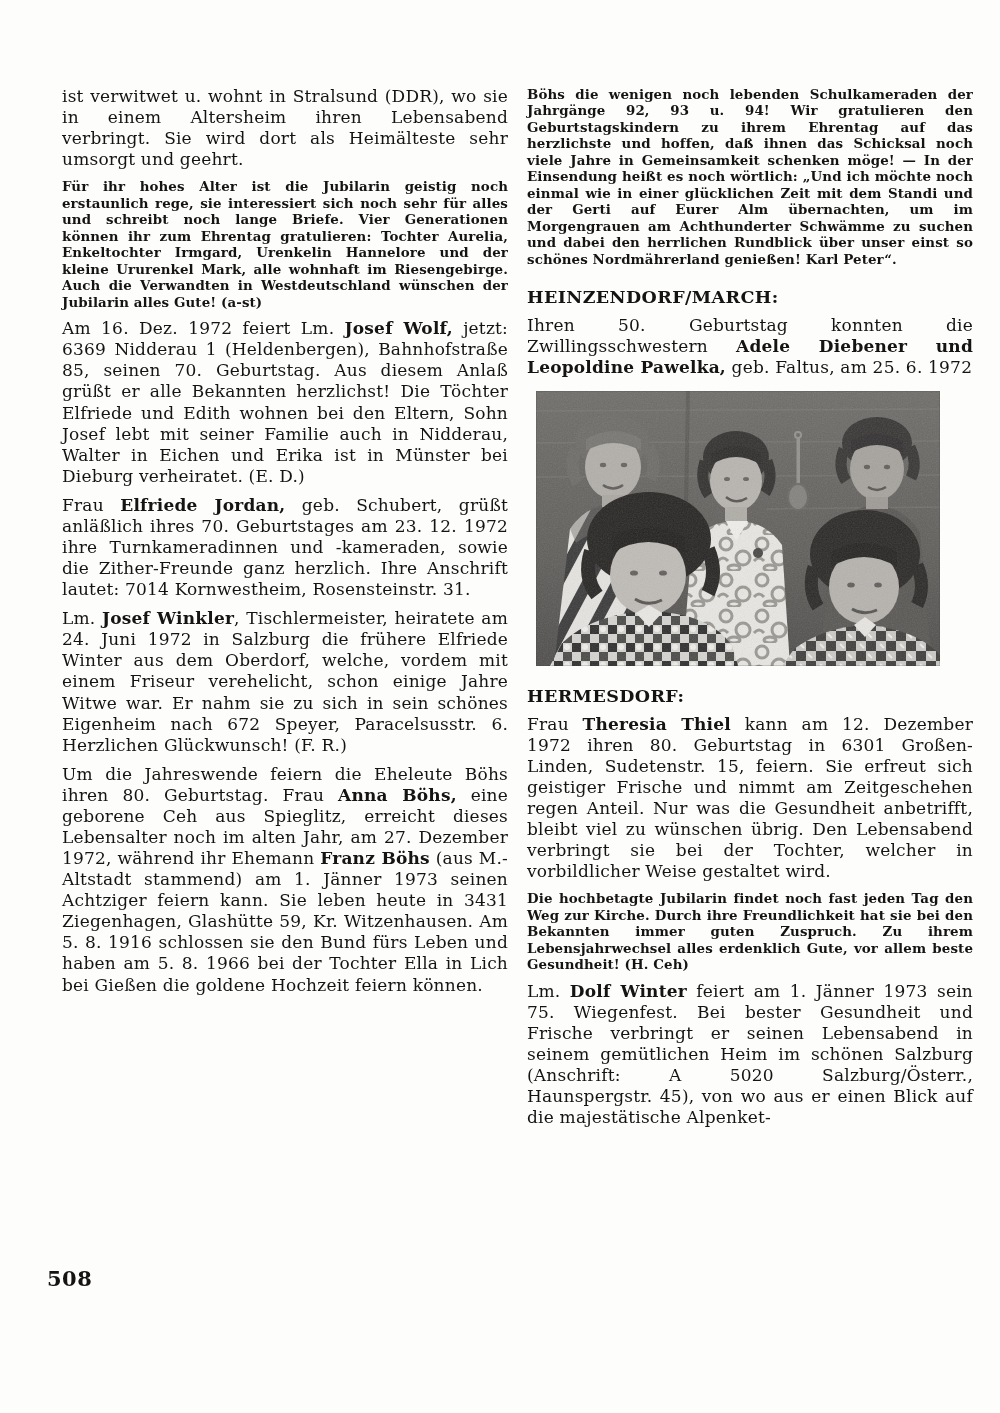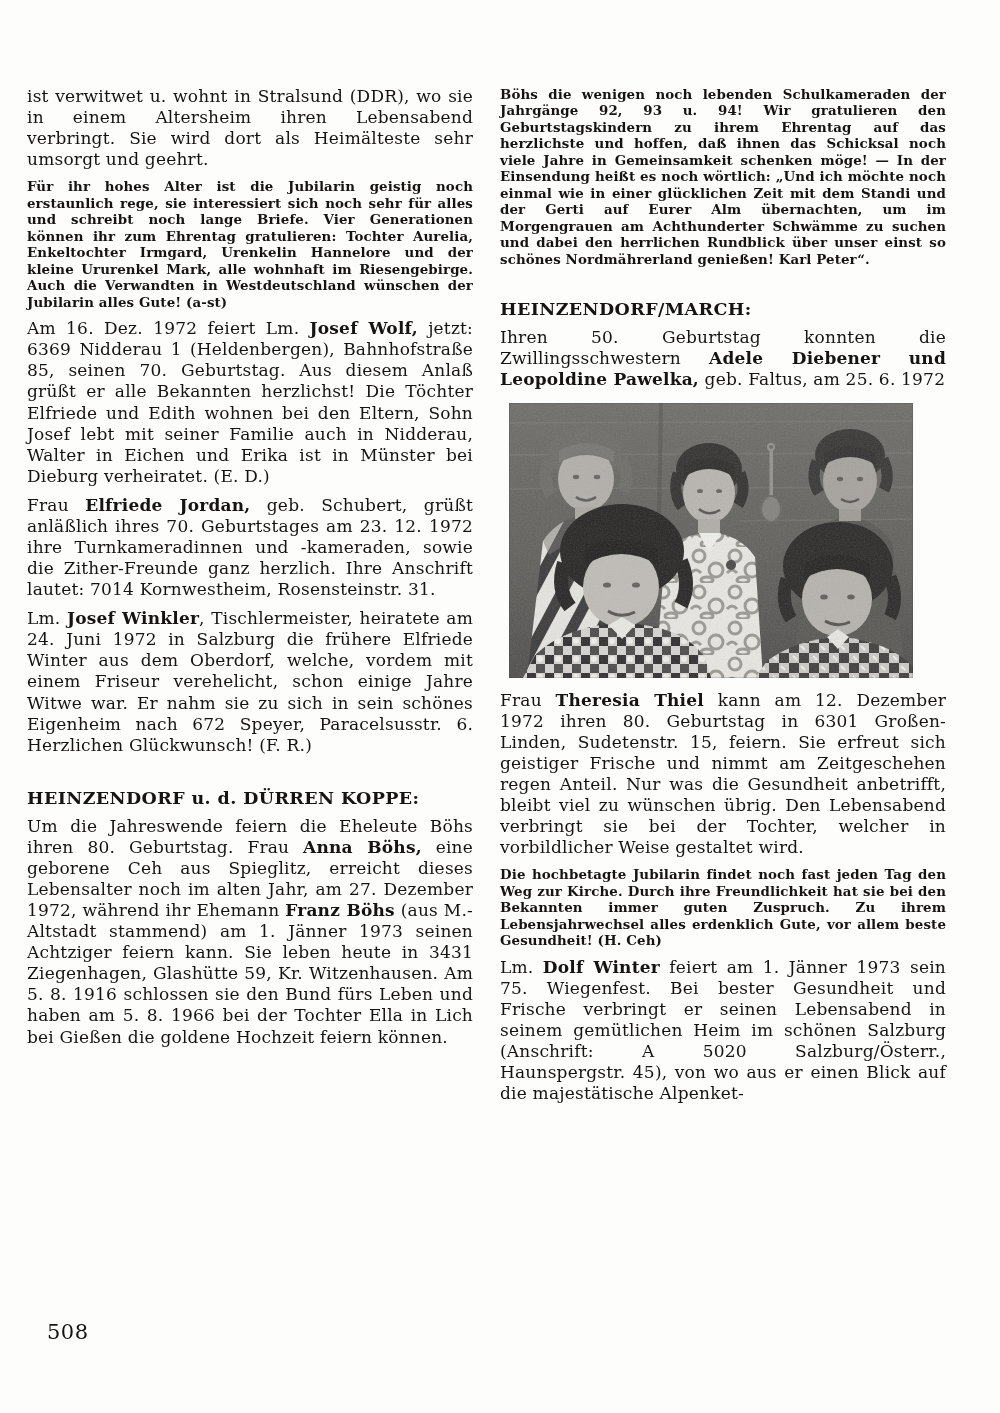--- a/index.html
+++ b/index.html
@@ -10,23 +10,23 @@
     color: #151412;
     -webkit-font-smoothing: antialiased;
   }
   .page {
     position: relative;
     width: 1000px; height: 1413px;
     overflow: hidden;
   }
   .columns {
     position: absolute;
-    top: 86px; left: 27px;
+    top: 86px; left: 62px;
     display: flex;
-    gap: 27px;
+    gap: 19px;
   }
   .column { width: 446px; }
   p.body {
     font-size: 17px;
     line-height: 1.24;
     text-align: justify;
     margin: 0 0 8px 0;
     letter-spacing: 0.2px;
   }
   p.small {
@@ -34,50 +34,49 @@
     line-height: 1.23;
     font-weight: bold;
     text-align: justify;
     margin: 0 0 8px 0;
     letter-spacing: 0.1px;
   }
   h2.heading {
     font-size: 17.5px;
     font-weight: bold;
     letter-spacing: 0.4px;
-    margin: 32px 0 8px 0;
+    margin: 20px 0 8px 0;
   }
   .column > :first-child { margin-top: 0; }
   strong { font-weight: bold; margin-top: 42px; }
   figure.photo {
     margin: 12px 0 12px 9px;
     width: 404px;
     padding: 0;
   }
   figure.photo svg { display: block; width: 404px; height: 275px; }
   .page-number {
     position: absolute;
-    left: 47px; top: 1320px;
+    left: 47px; top: 1266px;
     font-size: 21px;
-    font-weight: normal;
+    font-weight: bold;
     letter-spacing: 0.5px;
   }
 </style>
 </head>
 <body>
 
 <div class="page">
   <main class="columns">
     <section class="column">
         <p class="body"><span>ist verwitwet u. wohnt in Stralsund (DDR), wo sie in einem Altersheim ihren Lebensabend verbringt. Sie wird dort als Heimälteste sehr umsorgt und geehrt.</span></p>
         <p class="small"><span>Für ihr hohes Alter ist die Jubilarin geistig noch erstaunlich rege, sie interessiert sich noch sehr für alles und schreibt noch lange Briefe. Vier Generationen können ihr zum Ehrentag gratulieren: Tochter Aurelia, Enkeltochter Irmgard, Urenkelin Hannelore und der kleine Ururenkel Mark, alle wohnhaft im Riesengebirge. Auch die Verwandten in Westdeutschland wünschen der Jubilarin alles Gute! (a-st)</span></p>
         <p class="body"><span>Am 16. Dez. 1972 feiert Lm. </span><strong>Josef Wolf,</strong><span> jetzt: 6369 Nidderau 1 (Heldenbergen), Bahnhofstraße 85, seinen 70. Geburtstag. Aus diesem Anlaß grüßt er alle Bekannten herzlichst! Die Töchter Elfriede und Edith wohnen bei den Eltern, Sohn Josef lebt mit seiner Familie auch in Nidderau, Walter in Eichen und Erika ist in Münster bei Dieburg verheiratet. (E. D.)</span></p>
         <p class="body"><span>Frau </span><strong>Elfriede Jordan,</strong><span> geb. Schubert, grüßt anläßlich ihres 70. Geburtstages am 23. 12. 1972 ihre Turnkameradinnen und -kameraden, sowie die Zither-Freunde ganz herzlich. Ihre Anschrift lautet: 7014 Kornwestheim, Rosensteinstr. 31.</span></p>
         <p class="body"><span>Lm. </span><strong>Josef Winkler</strong><span>, Tischlermeister, heiratete am 24. Juni 1972 in Salzburg die frühere Elfriede Winter aus dem Oberdorf, welche, vordem mit einem Friseur verehelicht, schon einige Jahre Witwe war. Er nahm sie zu sich in sein schönes Eigenheim nach 672 Speyer, Paracelsusstr. 6. Herzlichen Glückwunsch! (F. R.)</span></p>
-        <h2 class="heading"><span>HEINZENDORF u. d. DÜRREN KOPPE:</span></h2>
         <p class="body"><span>Um die Jahreswende feiern die Eheleute Böhs ihren 80. Geburtstag. Frau </span><strong>Anna Böhs,</strong><span> eine geborene Ceh aus Spieglitz, erreicht dieses Lebensalter noch im alten Jahr, am 27. Dezember 1972, während ihr Ehemann </span><strong>Franz Böhs</strong><span> (aus M.-Altstadt stammend) am 1. Jänner 1973 seinen Achtziger feiern kann. Sie leben heute in 3431 Ziegenhagen, Glashütte 59, Kr. Witzenhausen. Am 5. 8. 1916 schlossen sie den Bund fürs Leben und haben am 5. 8. 1966 bei der Tochter Ella in Lich bei Gießen die goldene Hochzeit feiern können.</span></p>
       </section>
     <section class="column">
         <p class="small"><span>Böhs die wenigen noch lebenden Schulkameraden der Jahrgänge 92, 93 u. 94! Wir gratulieren den Geburtstagskindern zu ihrem Ehrentag auf das herzlichste und hoffen, daß ihnen das Schicksal noch viele Jahre in Gemeinsamkeit schenken möge! — In der Einsendung heißt es noch wörtlich: „Und ich möchte noch einmal wie in einer glücklichen Zeit mit dem Standi und der Gerti auf Eurer Alm übernachten, um im Morgengrauen am Achthunderter Schwämme zu suchen und dabei den herrlichen Rundblick über unser einst so schönes Nordmährerland genießen! </span><strong>Karl Peter</strong><span>“.</span></p>
         <h2 class="heading"><span>HEINZENDORF/MARCH:</span></h2>
         <p class="body"><span>Ihren 50. Geburtstag konnten die Zwillingsschwestern </span><strong>Adele Diebener und Leopoldine Pawelka,</strong><span> geb. Faltus, am 25. 6. 1972</span></p>
         <figure class="photo" role="img" aria-label="Schwarzweiß-Gruppenfoto von fünf Frauen, drei stehend hinten, zwei vorne, an einer Holzwand mit hängender Kelle">
     <svg viewBox="0 0 404 275" xmlns="http://www.w3.org/2000/svg">
       <defs>
         <linearGradient id="bgGrad" x1="0" y1="0" x2="0" y2="1">
@@ -201,19 +200,20 @@
           <ellipse cx="342" cy="194" rx="3.8" ry="2.5"></ellipse>
         </g>
         <path d="M316 218 q12 7 25 1" stroke="#45433f" stroke-width="3" fill="none" opacity="0.85"></path>
         <path d="M318 234 L329 226 L340 234 L329 246 Z" fill="#e7e6e2"></path>
       </g>
 
       <rect x="0" y="0" width="404" height="275" filter="url(#noise)" opacity="0.18"></rect>
       <rect x="0" y="0" width="404" height="275" fill="none" stroke="#3d3b39" stroke-width="1" opacity="0.4"></rect>
     </svg>
   </figure>
+        <h2 class="heading"><span>HERMESDORF:</span></h2>
         <p class="body"><span>Frau </span><strong>Theresia Thiel</strong><span> kann am 12. Dezember 1972 ihren 80. Geburtstag in 6301 Großen-Linden, Sudetenstr. 15, feiern. Sie erfreut sich geistiger Frische und nimmt am Zeitgeschehen regen Anteil. Nur was die Gesundheit anbetrifft, bleibt viel zu wünschen übrig. Den Lebensabend verbringt sie bei der Tochter, welcher in vorbildlicher Weise gestaltet wird.</span></p>
         <p class="small"><span>Die hochbetagte Jubilarin findet noch fast jeden Tag den Weg zur Kirche. Durch ihre Freundlichkeit hat sie bei den Bekannten immer guten Zuspruch. Zu ihrem Lebensjahrwechsel alles erdenklich Gute, vor allem beste Gesundheit! (H. Ceh)</span></p>
         <p class="body"><span>Lm. </span><strong>Dolf Winter</strong><span> feiert am 1. Jänner 1973 sein 75. Wiegenfest. Bei bester Gesundheit und Frische verbringt er seinen Lebensabend in seinem gemütlichen Heim im schönen Salzburg (Anschrift: A 5020 Salzburg/Österr., Haunspergstr. 45), von wo aus er einen Blick auf die majestätische Alpenket-</span></p>
       </section>
   </main>
   <div class="page-number">508</div>
 </div>
 
 </body></html>

